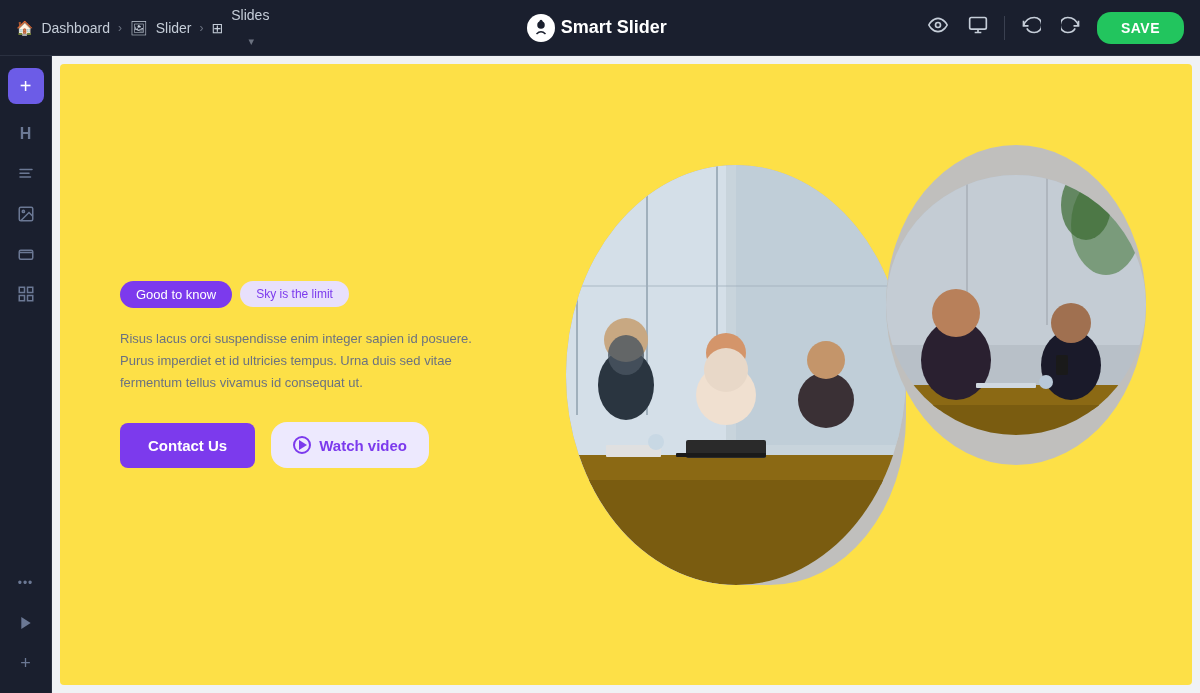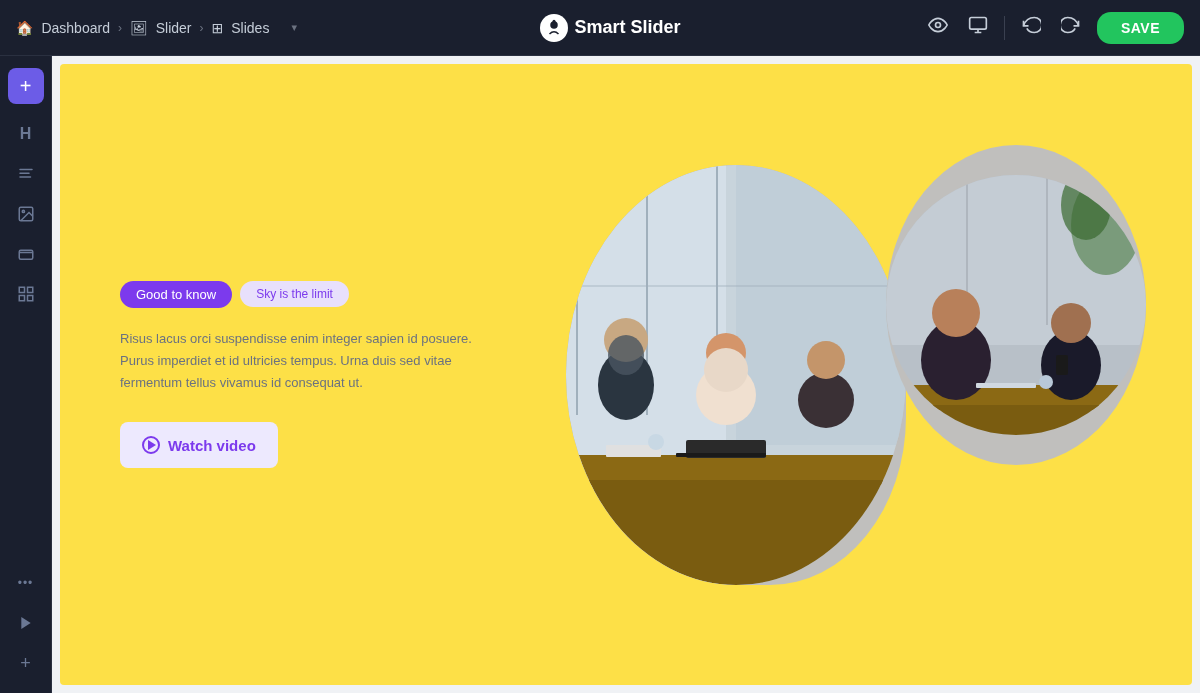--- a/index.html
+++ b/index.html
@@ -19,22 +19,23 @@
       display: flex;
       align-items: center;
       gap: 8px;
       color: #c5cdd8;
       font-size: 14px;
     }
     .nav-left .chevron { color: #6b7280; font-size: 12px; }
     .nav-dropdown {
       display: flex;
       align-items: center;
-      gap: 20px;
-      cursor: pointer;
+      gap: 12px;
+      cursor: pointer;
+      flex-direction: column;
     }
     .nav-brand {
       display: flex;
       align-items: center;
       gap: 6px;
       color: white;
       font-size: 18px;
       font-weight: 600;
     }
     .brand-logo {
@@ -187,21 +188,21 @@
       border-radius: 8px;
       padding: 14px 28px;
       font-size: 15px;
       font-weight: 600;
       cursor: pointer;
     }
     .btn-secondary {
       background: #ede9fe;
       color: #7c3aed;
       border: none;
-      border-radius: 8px;
+      border-radius: 16px;
       padding: 14px 22px;
       font-size: 15px;
       font-weight: 600;
       cursor: pointer;
       display: flex;
       align-items: center;
       gap: 8px;
     }
     .play-icon {
       width: 18px;
@@ -375,20 +376,21 @@
   <div class="content-area">
     <div class="slide-canvas">
 
       <div class="slide-left">
         <div class="tags-row">
           <span class="tag-primary">Good to know</span>
           <span class="tag-secondary">Sky is the limit</span>
         </div>
         <p class="main-description">Risus lacus orci suspendisse enim integer sapien id posuere. Purus imperdiet et id ultricies tempus. Urna duis sed vitae fermentum tellus vivamus id consequat ut.</p>
         <div class="cta-row">
+          <button class="btn-primary">Contact Us</button>
           <button class="btn-secondary">
             <div class="play-icon">
               <div class="play-triangle"></div>
             </div>
             <span>Watch video</span>
           </button>
         </div>
       </div>
 
       <div class="slide-right">

